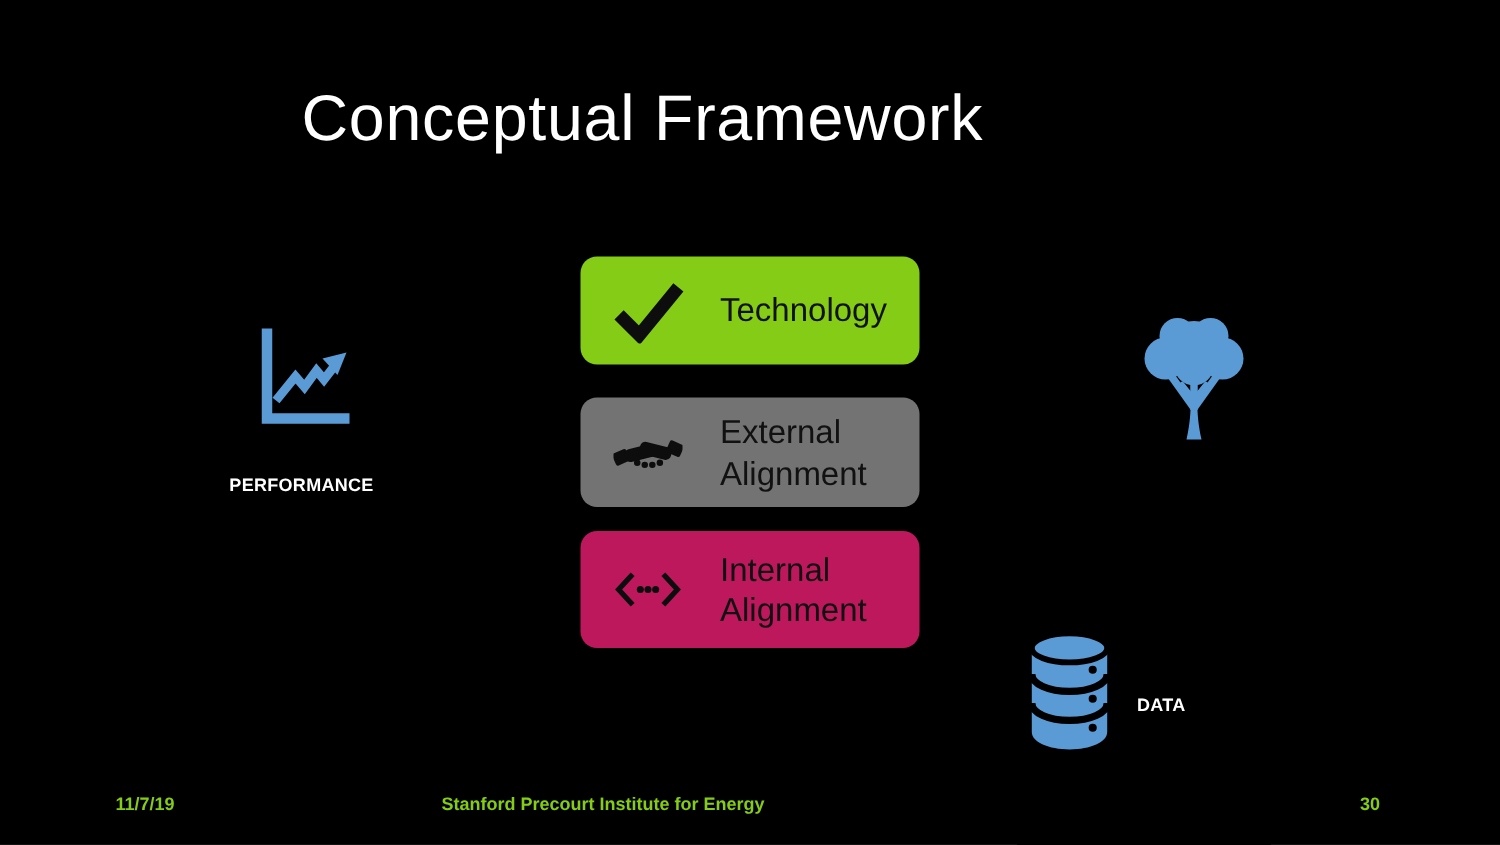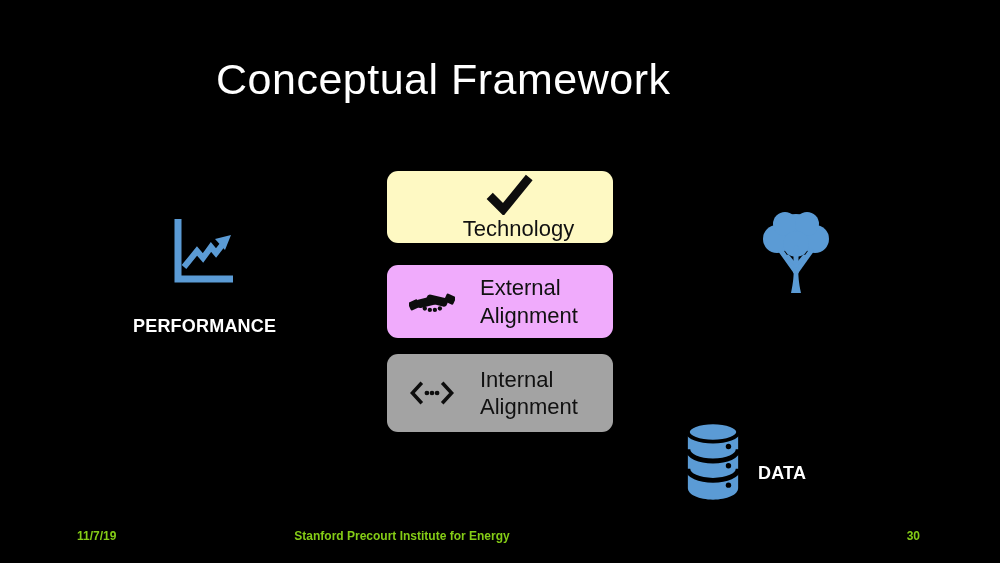--- a/index.html
+++ b/index.html
@@ -10,35 +10,35 @@
     height: 563px;
     background: #000;
     font-family: "Liberation Sans", sans-serif;
     overflow: hidden;
   }
   .blue-icon { color: var(--accent-blue, #5B9BD5); }
   .dark-icon { color: #0d0d0d; }
 
   #slide-title {
     position: absolute;
-    left: 216px;
+    left: 201px;
     top: 55px;
     font-size: 43px;
     font-weight: 400;
     color: #fff;
     letter-spacing: 0.5px;
     white-space: nowrap;
   }
 
   
   .node-label {
     position: absolute;
     color: #fff;
     font-weight: 700;
-    font-size: 18px;
+    font-size: 12px;
     letter-spacing: 0.2px;
     white-space: nowrap;
   }
   #performance-icon { position: absolute; left: 167px; top: 214px; }
   #performance-label { left: 133px; top: 316px; width: 136px; text-align: center; }
 
   #sustainability-icon { position: absolute; left: 753px; top: 206px; }
   #sustainability-label { left: 729px; top: 316px; width: 144px; text-align: center; letter-spacing: -0.6px; }
 
   #data-icon { position: absolute; left: 684px; top: 419px; }
@@ -94,48 +94,48 @@
 
   <div id="performance-icon" class="blue-icon">
     <svg width="70" height="74" viewBox="0 0 70 74">
       <path d="M11 5 V65 H66" stroke="currentColor" stroke-width="7" fill="none"></path>
       <path d="M17 53 L30 37 L36 44 L44 33 L49 39 L56 30" stroke="currentColor" stroke-width="6" fill="none"></path>
       <path d="M64 21 L48 25 L58 36 Z" fill="currentColor"></path>
     </svg>
   </div>
   <div id="performance-label" class="node-label">PERFORMANCE</div>
 
-  <div id="box-technology" class="fw-box" style="background: #fef9c3; flex-direction: column;">
+  <div id="box-technology" class="fw-box" style="background: #84cc16;">
     <div class="icon-cell dark-icon">
       <svg width="54" height="44" viewBox="0 0 56 44">
         <path d="M8 25 L22 39 L49 6" stroke="currentColor" stroke-width="9" fill="none"></path>
       </svg>
     </div>
     <div class="box-label" style="color: rgb(17, 17, 17);">Technology</div>
   </div>
 
-  <div id="box-external" class="fw-box" style="background: #f0abfc;">
+  <div id="box-external" class="fw-box" style="background: #737373;">
     <div class="icon-cell dark-icon">
       <svg width="46" height="34" viewBox="0 0 64 44">
         <g fill="currentColor">
           <rect x="0" y="20" width="14" height="12" rx="2" transform="rotate(-24 7 26)"></rect>
           <rect x="50" y="12" width="14" height="12" rx="2" transform="rotate(24 57 18)"></rect>
           <rect x="10" y="16" width="30" height="12" rx="5" transform="rotate(-14 25 22)"></rect>
           <rect x="24" y="14" width="30" height="12" rx="5" transform="rotate(14 39 20)"></rect>
           <circle cx="22" cy="31" r="3"></circle>
           <circle cx="29" cy="33" r="3"></circle>
           <circle cx="36" cy="33" r="3"></circle>
           <circle cx="43" cy="31" r="3"></circle>
         </g>
       </svg>
     </div>
     <div class="box-label" style="color: rgb(17, 17, 17);">External Alignment</div>
   </div>
 
-  <div id="box-internal" class="fw-box" style="background: #a3a3a3;">
+  <div id="box-internal" class="fw-box" style="background: #be185d;">
     <div class="icon-cell dark-icon">
       <svg width="44" height="28" viewBox="0 0 56 32">
         <path d="M15 3 L3 16 L15 29" stroke="currentColor" stroke-width="4.5" fill="none"></path>
         <path d="M41 3 L53 16 L41 29" stroke="currentColor" stroke-width="4.5" fill="none"></path>
         <circle cx="21.5" cy="16" r="3" fill="currentColor"></circle>
         <circle cx="28" cy="16" r="3" fill="currentColor"></circle>
         <circle cx="34.5" cy="16" r="3" fill="currentColor"></circle>
       </svg>
     </div>
     <div class="box-label" style="color: rgb(17, 17, 17);">Internal Alignment</div>

